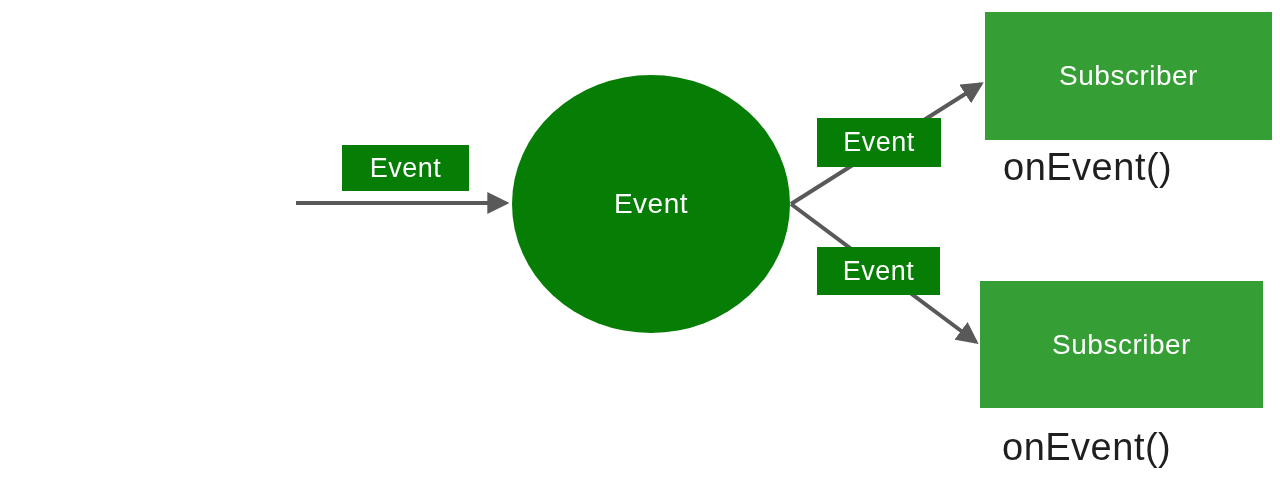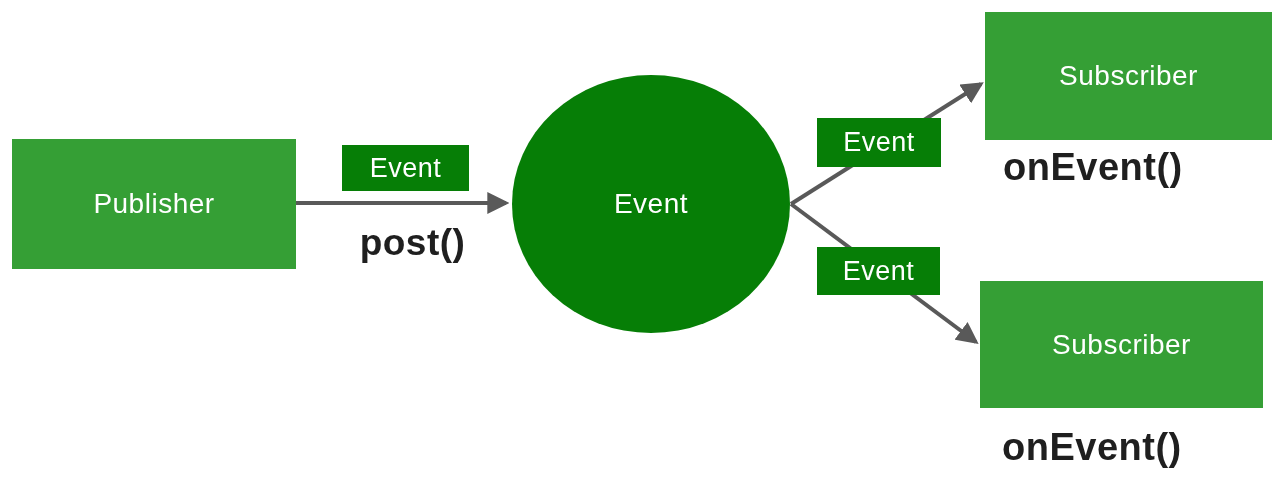--- a/index.html
+++ b/index.html
@@ -46,21 +46,21 @@
     background:var(--dark-green);
     color:var(--label-white);
     font-size:27px;letter-spacing:.5px;
   }
   .badge-publish{left:342px;top:145px;width:127px;height:46px;}
   .badge-top{left:817px;top:118px;width:124px;height:49px;}
   .badge-bottom{left:817px;top:247px;width:123px;height:48px;}
   .method{
     position:absolute;
     color:var(--method-text);
-    font-size:38px;font-weight:700;letter-spacing:.5px;
+    font-size:38px;font-weight:400;letter-spacing:.5px;
     white-space:nowrap;
   }
   .method-post{left:350px;top:222px;width:125px;text-align:center;font-size:37px;}
   .method-on-1{left:1003px;top:146px;}
   .method-on-2{left:1002px;top:426px;}
 </style>
 </head>
 <body>
 
 <div class="canvas">
@@ -69,29 +69,25 @@
     <defs>
       <marker id="arrowhead" viewBox="0 0 10 10" refX="8.5" refY="5" markerWidth="5.5" markerHeight="5.5" orient="auto">
         <path class="arrow-head" d="M0,0 L10,5 L0,10 Z"></path>
       </marker>
     </defs>
     <line class="arrow-line" x1="296" y1="203" x2="506" y2="203" marker-end="url(#arrowhead)"></line>
     <line class="arrow-line" x1="791" y1="204" x2="981" y2="84" marker-end="url(#arrowhead)"></line>
     <line class="arrow-line" x1="791" y1="204" x2="976" y2="342" marker-end="url(#arrowhead)"></line>
   </svg>
 
-  <div class="node publisher">
-    <span>Publisher</span>
-  </div>
 
   <div class="badge badge-publish">
     <span>Event</span>
   </div>
 
-  <div class="method method-post">post()</div>
 
   <div class="node bus">
     <span>Event</span>
   </div>
 
   <div class="badge badge-top">
     <span>Event</span>
   </div>
 
   <div class="badge badge-bottom">

